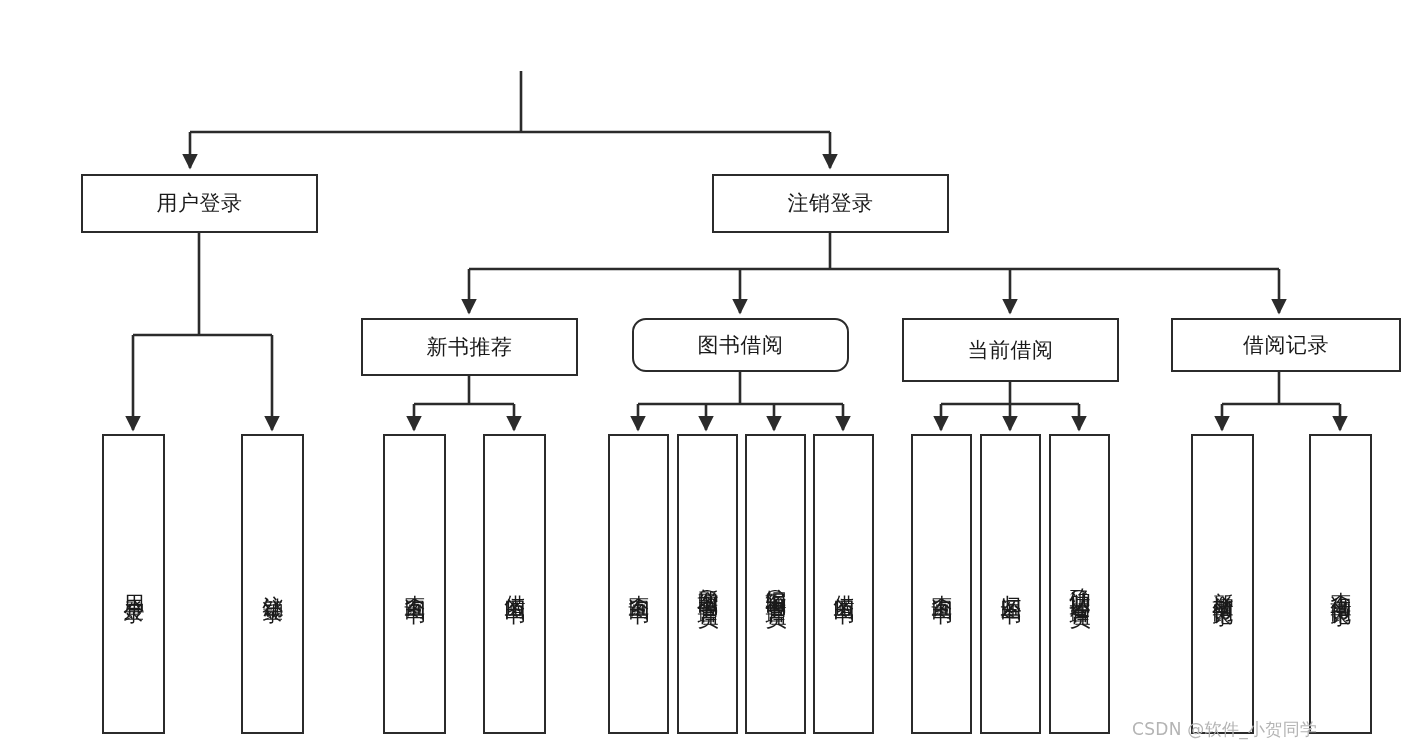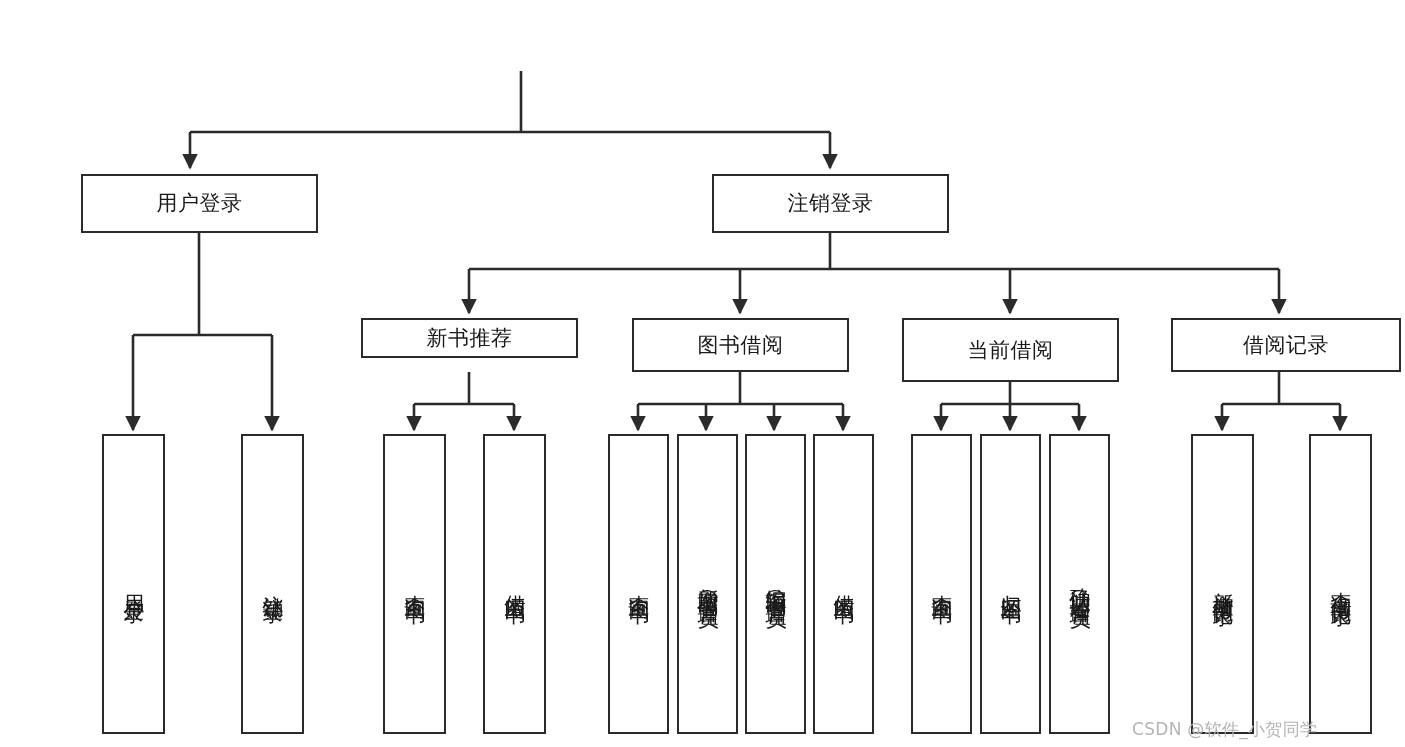--- a/index.html
+++ b/index.html
@@ -124,25 +124,25 @@
 
 
   <div class="node horiz" style="left:81px; top:174px; width:237px; height:59px;">
     <span class="node-label">用户登录</span>
   </div>
 
   <div class="node horiz" style="left:712px; top:174px; width:237px; height:59px;">
     <span class="node-label">注销登录</span>
   </div>
 
-  <div class="node horiz" style="left:361px; top:318px; width:217px; height:40px;">
+  <div class="node horiz" style="left:361px; top:318px; width:217px; height:58px;">
     <span class="node-label">新书推荐</span>
   </div>
 
-  <div class="node horiz" style="left:632px; top:318px; width:217px; height:54px;">
+  <div class="node horiz" style="left:632px; top:318px; width:217px; height:54px;border-radius:14px;">
     <span class="node-label">图书借阅</span>
   </div>
 
   <div class="node horiz" style="left:902px; top:318px; width:217px; height:64px;">
     <span class="node-label">当前借阅</span>
   </div>
 
   <div class="node horiz" style="left:1171px; top:318px; width:230px; height:54px;">
     <span class="node-label">借阅记录</span>
   </div>

